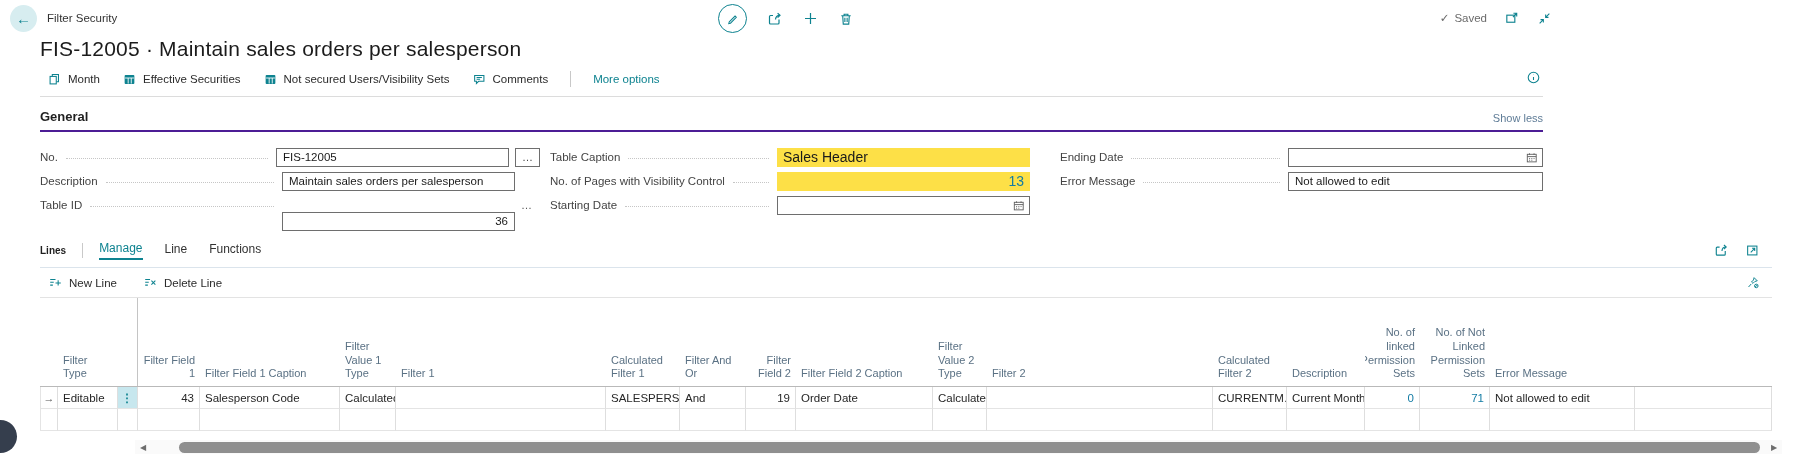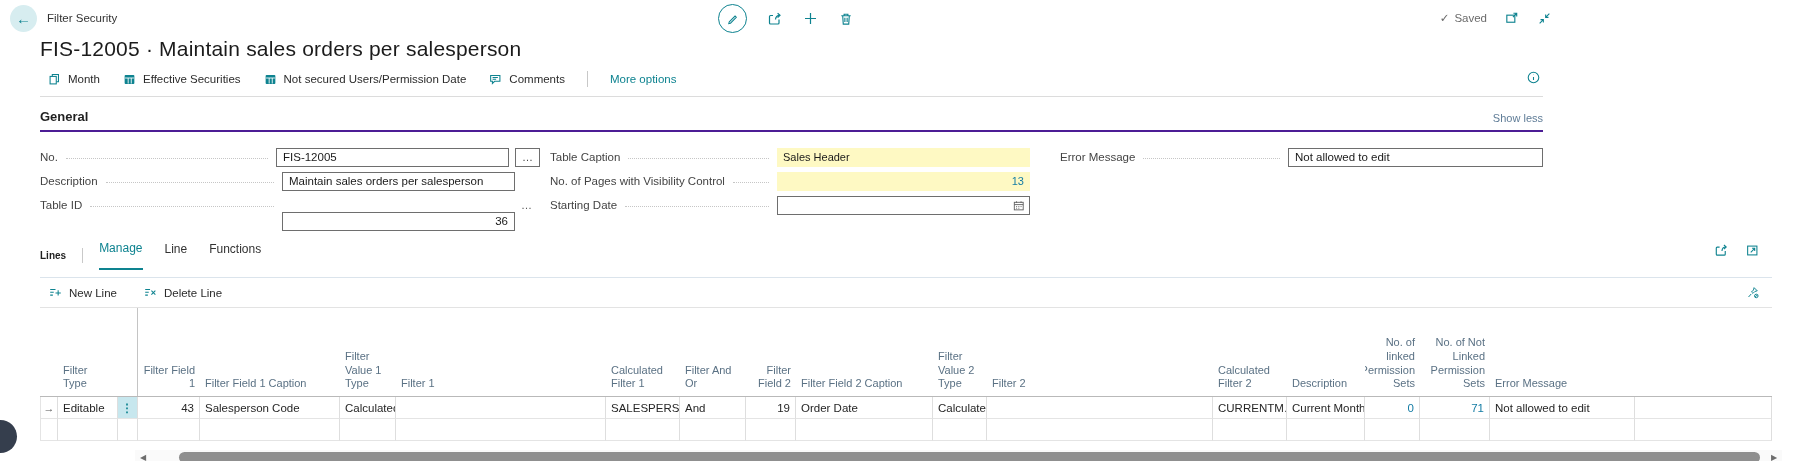--- a/index.html
+++ b/index.html
@@ -47,34 +47,34 @@
   .ctrl{display:flex;align-items:center;}
   .tb{height:19px;border:1px solid #6e6e6e;font-size:11.5px;padding:0 6px;box-sizing:border-box;
     font-family:inherit;color:#1a1a1a;background:#fff;outline:none;}
   .fcol1 .tb{width:233px;}
   .fcol2 .tb,.fcol2 .ro{width:253px;}
   .fcol3 .tb,.fcol3 .ro{width:255px;}
   .tb.right{text-align:right;margin-top:32px;}
   .assist-btn{width:25px;height:19px;border:1px solid #6e6e6e;background:#fff;margin-left:6px;
     font-size:11px;color:#444;display:flex;align-items:center;justify-content:center;cursor:pointer;box-sizing:border-box;}
   .assist-plain{margin-left:6px;color:#555;font-size:11px;width:19px;cursor:pointer;}
-  .ro{height:19px;background:#fef9c3;display:flex;align-items:center;padding:0 6px;
-    box-sizing:border-box;font-size:11px;color:#1a1a1a;}
+  .ro{height:19px;background:#fde047;display:flex;align-items:center;padding:0 6px;
+    box-sizing:border-box;font-size:14px;color:#1a1a1a;}
   .ro.num{justify-content:flex-end;color:#147ca4;}
   .date-wrap{position:relative;display:flex;align-items:center;}
   .date-wrap .tb{padding-right:22px;width:100%;}
   .fcol2 .date-wrap{width:253px;} .fcol3 .date-wrap{width:255px;}
   .date-wrap .cal{position:absolute;right:4px;top:3px;cursor:pointer;}
 
   
   .lines{margin:24px 0 0 40px;width:1732px;}
   .lines-head{display:flex;align-items:center;border-bottom:1px solid #dbe4ec;padding-bottom:7px;position:relative;}
   .lines-title{font-size:10px;font-weight:700;color:#1f1f1f;}
   .vdiv{width:1px;height:15px;background:#c9c9c9;margin:0 16px;}
-  .tab{font-size:12px;color:#333;margin-right:22px;padding-bottom:13px;cursor:pointer;}
+  .tab{font-size:12px;color:#333;margin-right:22px;padding-bottom:3px;cursor:pointer;}
   .tab.active{color:#0e8390;border-bottom:2px solid #0e8390;}
   .lines-head-icons{position:absolute;right:12px;top:1px;display:flex;gap:16px;}
   .lines-toolbar{display:flex;align-items:center;gap:26px;padding:7px 0 7px 8px;
     border-bottom:1px solid #e3e3e3;position:relative;font-size:11.5px;}
   .tb-item{display:flex;align-items:center;gap:6px;color:#2b2b2b;cursor:pointer;}
   .pin-wrap{position:absolute;right:12px;top:7px;}
 
   
   #grid-head{display:flex;align-items:stretch;height:88px;border-bottom:1px solid #b9b9b9;}
   .hcell{box-sizing:border-box;padding:0 5px 5px;font-size:11px;color:#5a7184;
@@ -168,21 +168,21 @@
         <rect x="3" y="3.5" width="11" height="10" rx="1" fill="#0e8390"></rect>
         <path d="M3.5 6.8h10M7 6.8v6.3M10.5 6.8v6.3" stroke="#fff" stroke-width="1"></path>
       </svg>
     <span>Effective Securities</span>
   </span>
   <span class="ab-item">
     <svg width="15" height="15" viewBox="0 0 17 17">
         <rect x="3" y="3.5" width="11" height="10" rx="1" fill="#0e8390"></rect>
         <path d="M3.5 6.8h10M7 6.8v6.3M10.5 6.8v6.3" stroke="#fff" stroke-width="1"></path>
       </svg>
-    <span>Not secured Users/Permission Date</span>
+    <span>Not secured Users/Visibility Sets</span>
   </span>
   <span class="ab-item">
     <svg width="15" height="15" viewBox="0 0 17 17" fill="none" stroke="#0e8390" stroke-width="1.2">
         <path d="M3 4h10.5v6.5H7.5L5 13v-2.5H3z"></path>
         <path d="M5.2 6.3h6M5.2 8.2h4"></path>
       </svg>
     <span>Comments</span>
   </span>
   <span class="ab-divider"></span>
   <span class="ab-more">More options</span>
@@ -246,20 +246,31 @@
           <input class="tb" value="" style="">
           <svg class="cal" width="14" height="14" viewBox="0 0 17 17" fill="none" stroke="#5f5f5f" stroke-width="1.1">
               <rect x="2.8" y="4" width="10.8" height="9.2"></rect>
               <path d="M2.8 6.8h10.8M5.5 2.8v2M11 2.8v2M5 9.2h1.2M7.7 9.2h1.2M10.4 9.2h1.2M5 11.2h1.2M7.7 11.2h1.2"></path>
             </svg>
         </span>
       </div>
     </div>
 
     <div class="fcol fcol3">
+      <div class="frow">
+        <span class="flabel">Ending Date</span>
+        <span class="leader"></span>
+        <span class="date-wrap">
+          <input class="tb" value="" style="">
+          <svg class="cal" width="14" height="14" viewBox="0 0 17 17" fill="none" stroke="#5f5f5f" stroke-width="1.1">
+              <rect x="2.8" y="4" width="10.8" height="9.2"></rect>
+              <path d="M2.8 6.8h10.8M5.5 2.8v2M11 2.8v2M5 9.2h1.2M7.7 9.2h1.2M10.4 9.2h1.2M5 11.2h1.2M7.7 11.2h1.2"></path>
+            </svg>
+        </span>
+      </div>
       <div class="frow">
         <span class="flabel">Error Message</span>
         <span class="leader"></span>
         <input class="tb" value="Not allowed to edit" style="">
       </div>
     </div>
 
   </div>
 </div>
 

